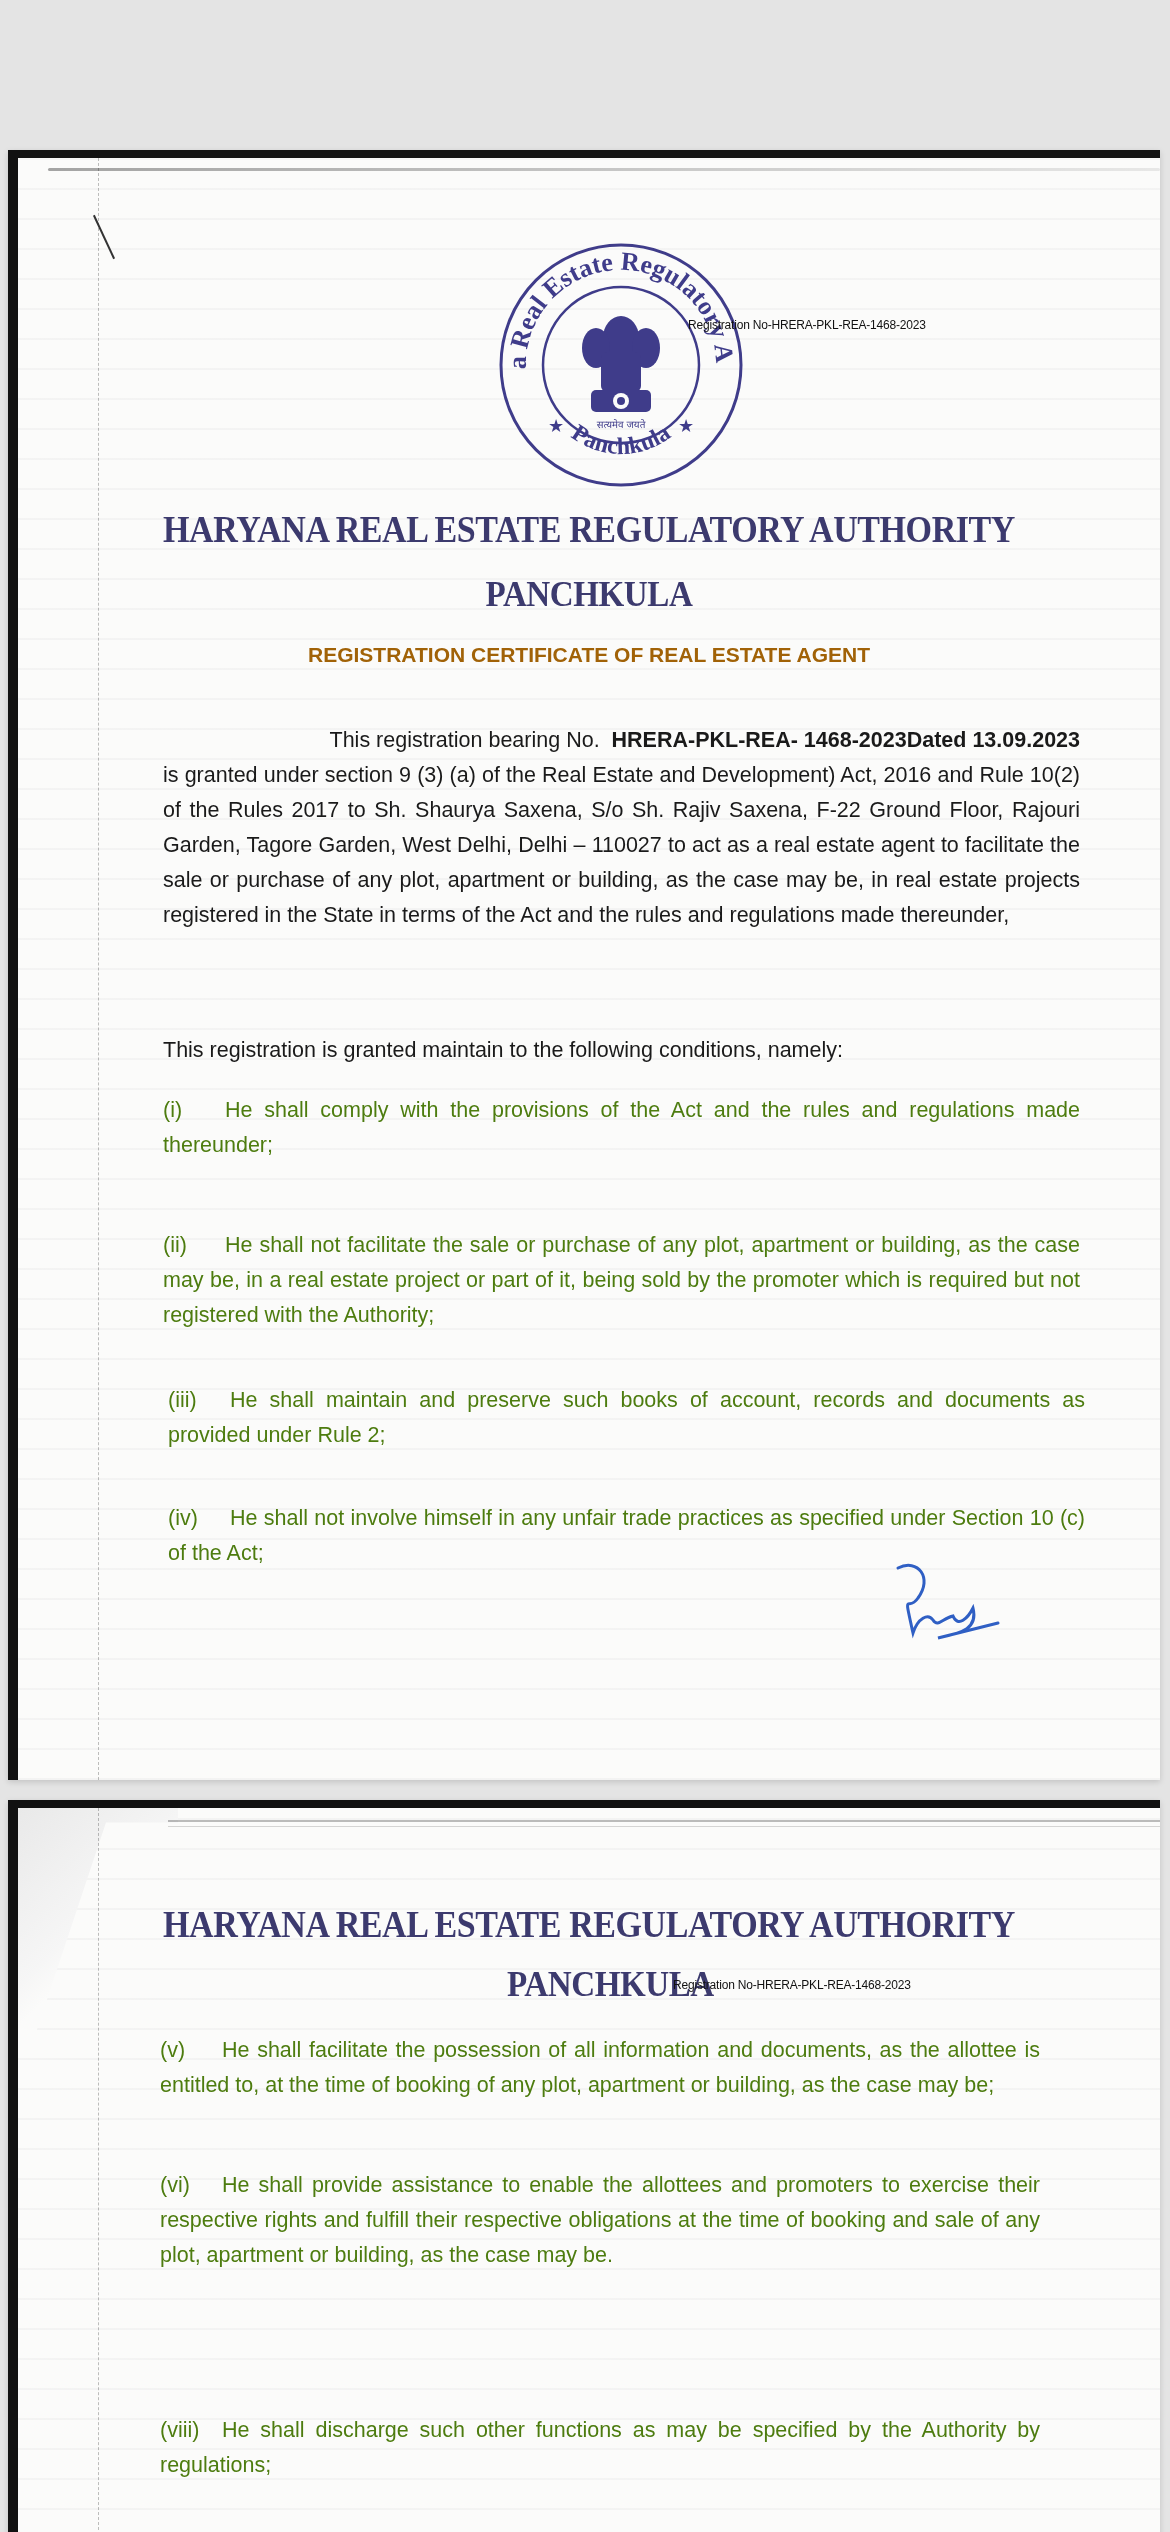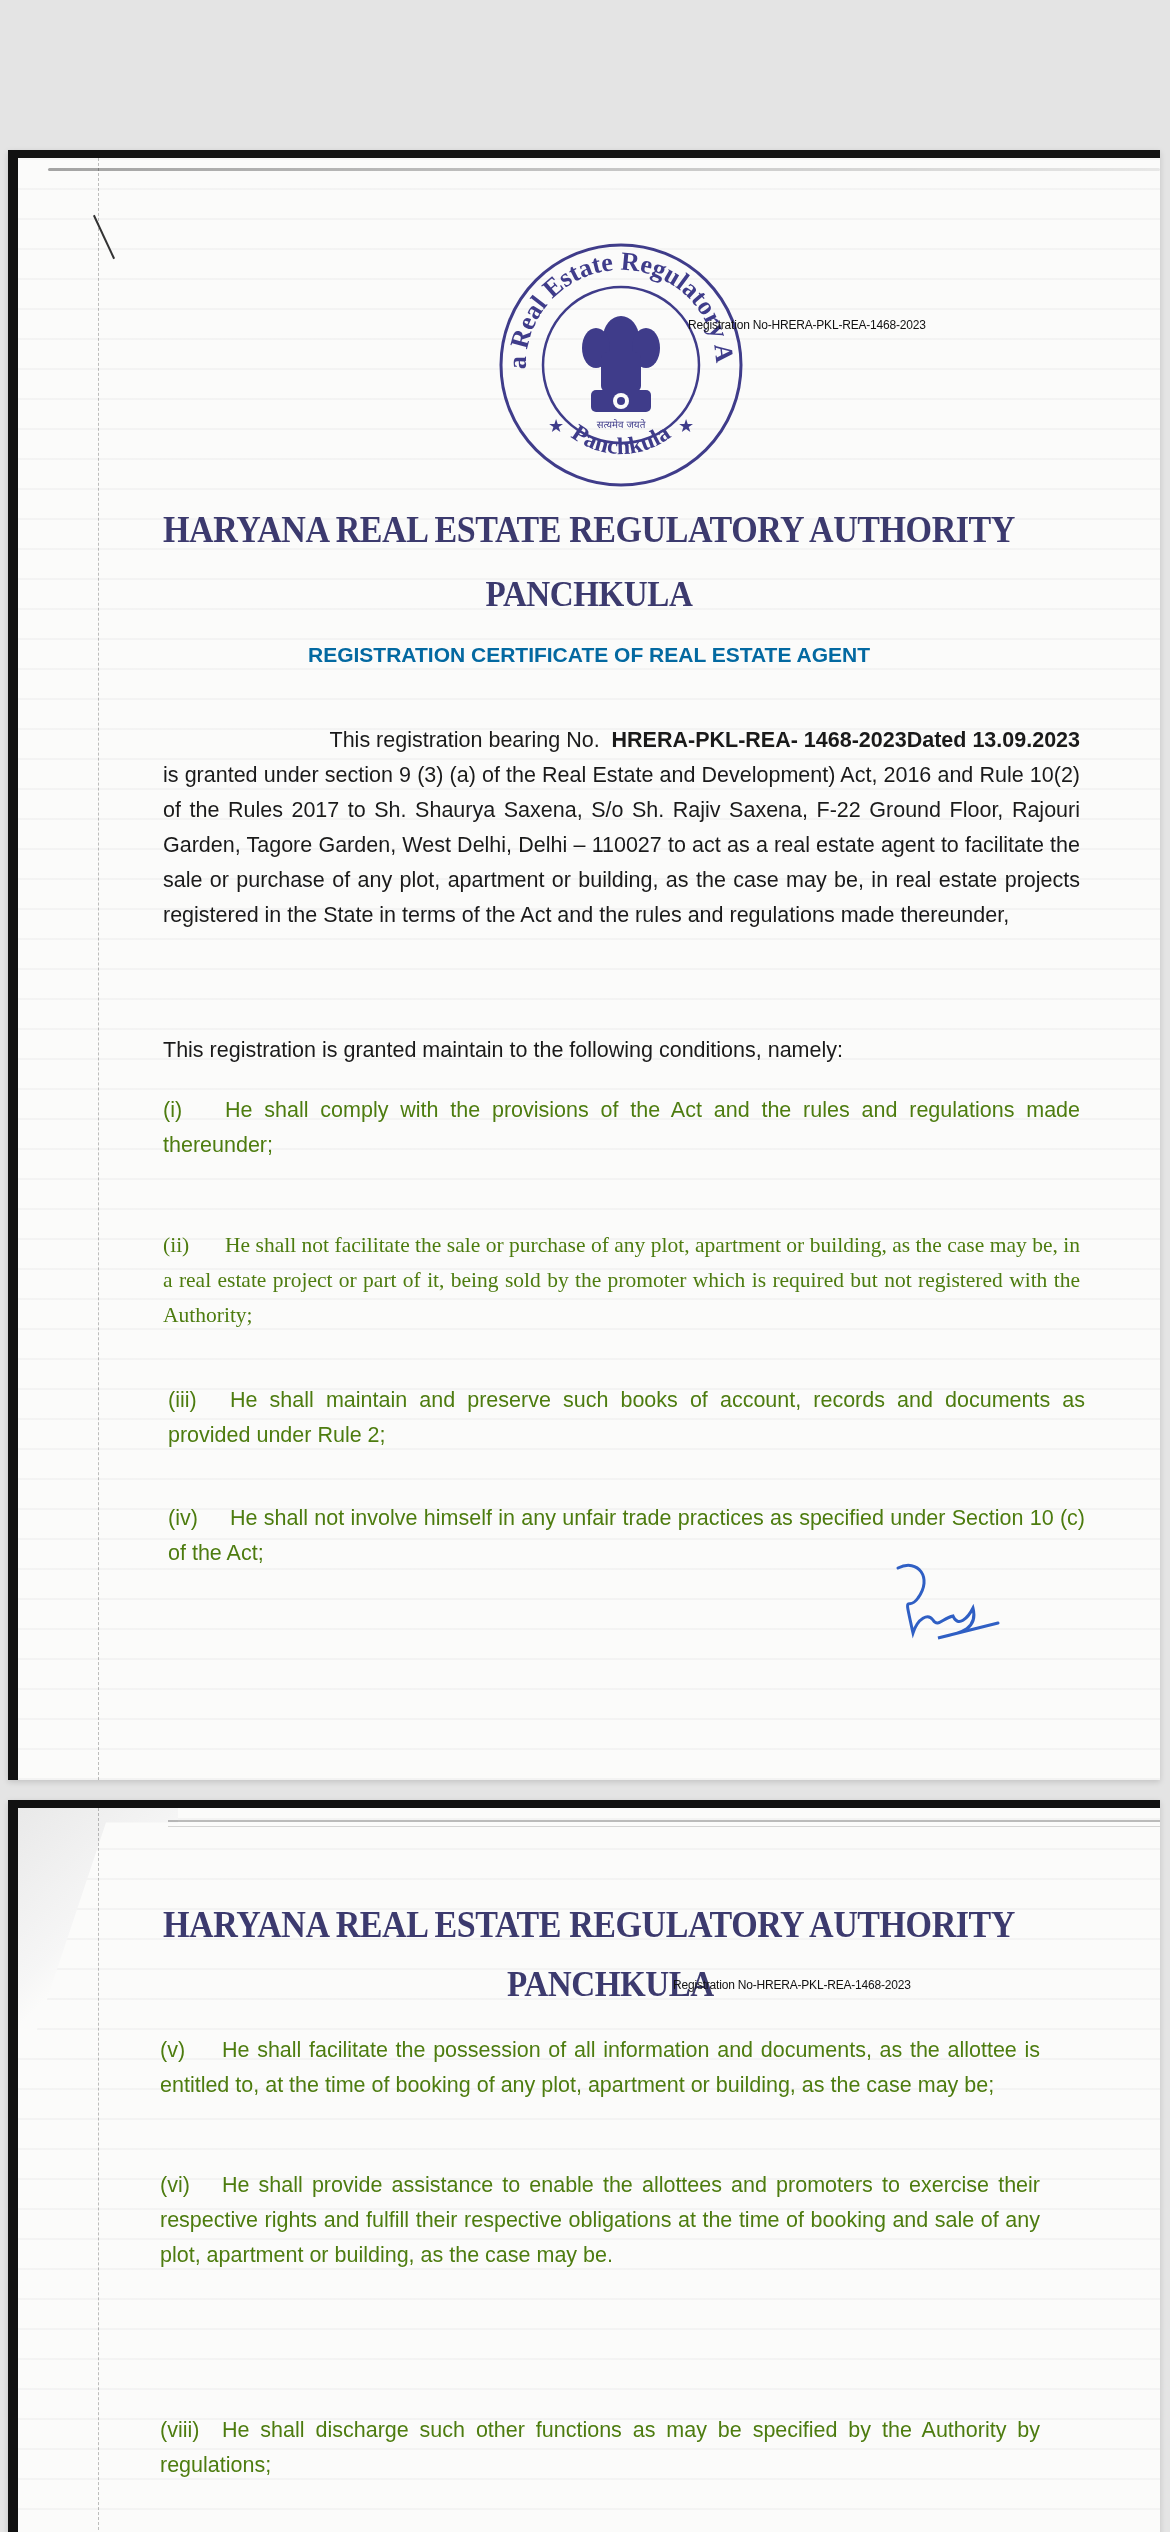--- a/index.html
+++ b/index.html
@@ -50,36 +50,36 @@
   .p1-reg { left: 670px; top: 160px; }
   .authority {
     position: absolute; left: 0; right: 0; text-align: center;
     font-family: "Liberation Serif", serif; font-weight: bold;
     color: #3c3a6e; letter-spacing: -0.5px;
   }
   .p1-auth { top: 350px; font-size: 37px; transform: scaleX(0.92); }
   .p1-city { top: 415px; font-size: 36px; transform: scaleX(0.92); }
   .cert-title {
     position: absolute; left: 0; right: 0; top: 485px; text-align: center;
-    font-weight: bold; font-size: 21px; color: #0369a1;
+    font-weight: bold; font-size: 21px; color: #a16207;
   }
   .body-text {
     position: absolute; left: 145px; width: 917px;
     font-family: "Liberation Sans", sans-serif;
     font-size: 21.5px; line-height: 35px; color: #1a1a1a;
     text-align: justify;
   }
   .intro { top: 565px; }
   .intro .first-line { display: flex; justify-content: flex-end; }
   .intro .reg-bold, .intro .date-bold { font-weight: bold; }
   .conditions-lead { top: 875px; }
   .cond { position: absolute; left: 145px; width: 917px; font-size: 21.5px; line-height: 35px; color: #4d7c0f; text-align: justify; }
   .cond .num { display: inline-block; width: 62px; }
   .c1 { top: 935px; }
-  .c2 { top: 1070px; font-family: Liberation Serif, serif; }
+  .c2 { top: 1070px; }
   .c3 { top: 1225px; left: 150px; }
   .c4 { top: 1343px; left: 150px; }
   .signature { position: absolute; left: 860px; top: 1400px; width: 140px; height: 90px; }
 
   
   .fold {
     position: absolute; left: 0; top: 0; width: 160px; height: 240px;
     background: linear-gradient(135deg, #e9e9e9 0%, #f6f6f6 45%, #fbfbfa 55%);
     clip-path: polygon(0 0, 100% 0, 100% 6%, 55% 6%, 8% 100%, 0 100%);
   }

